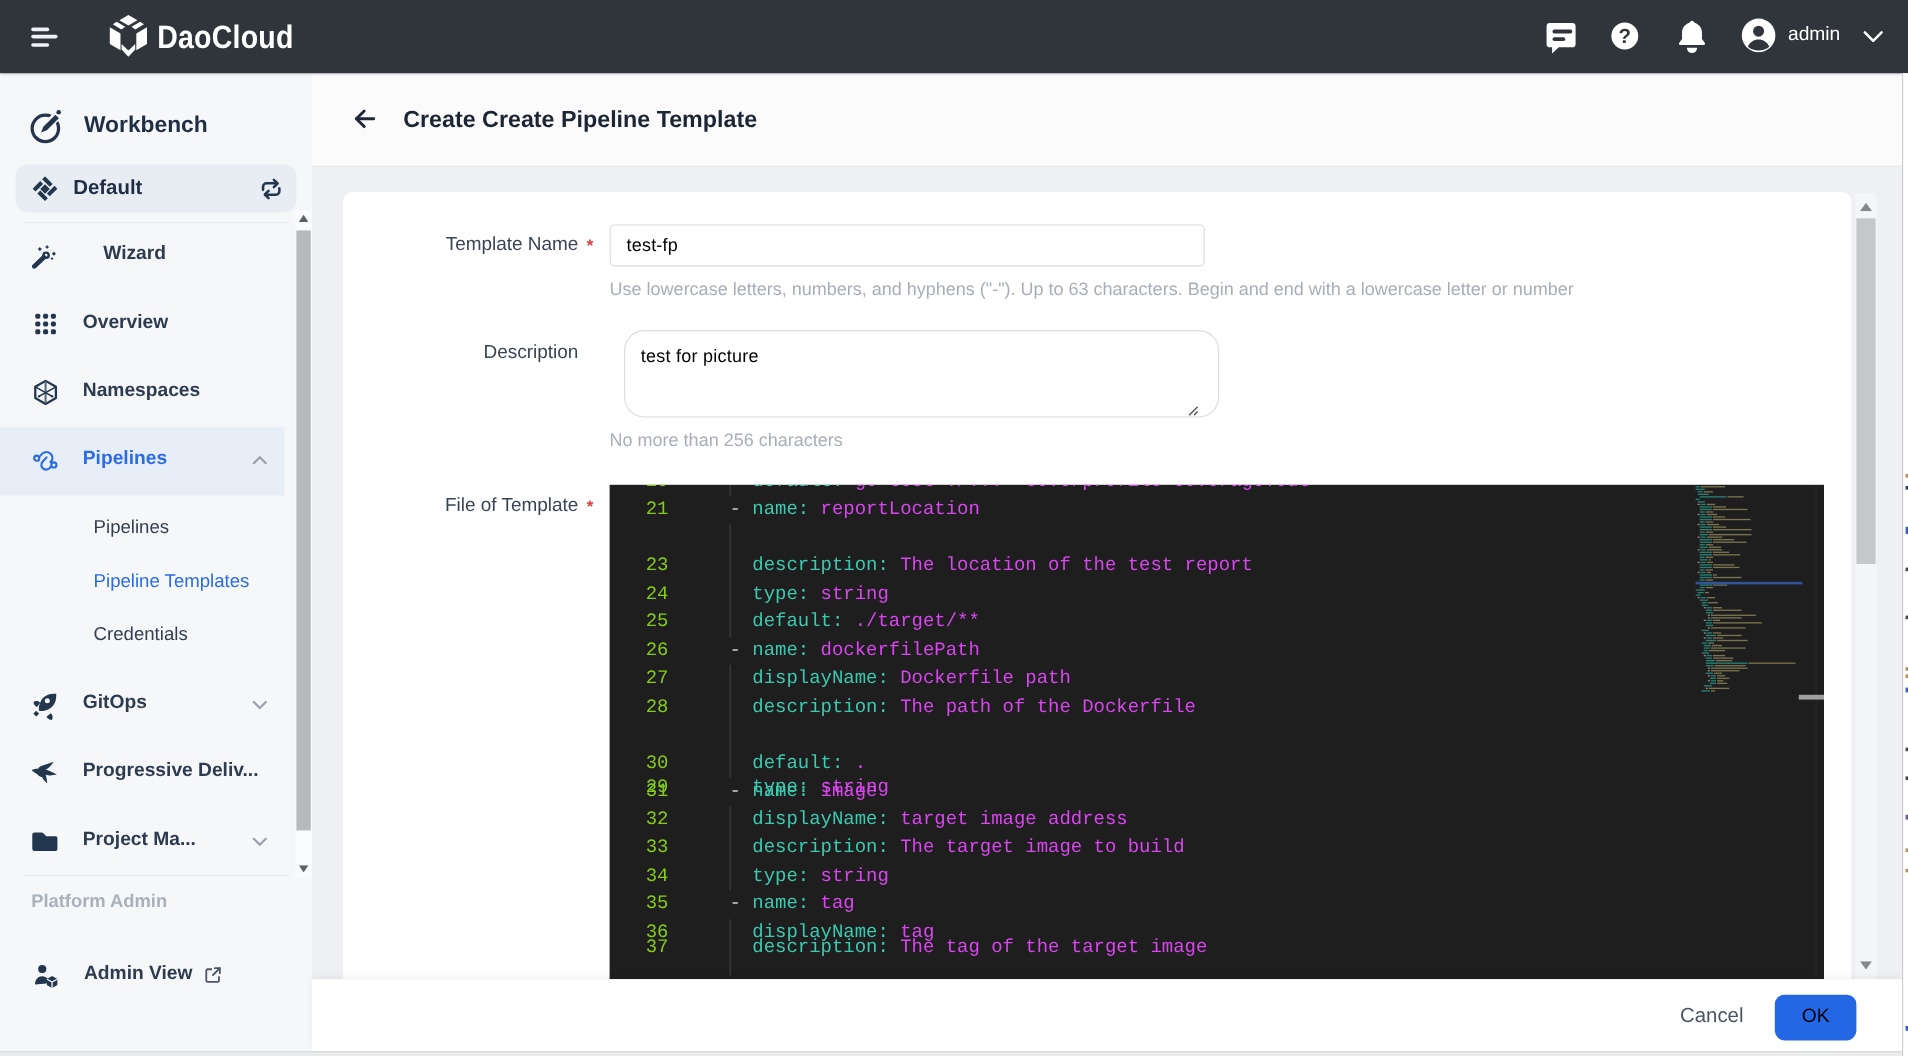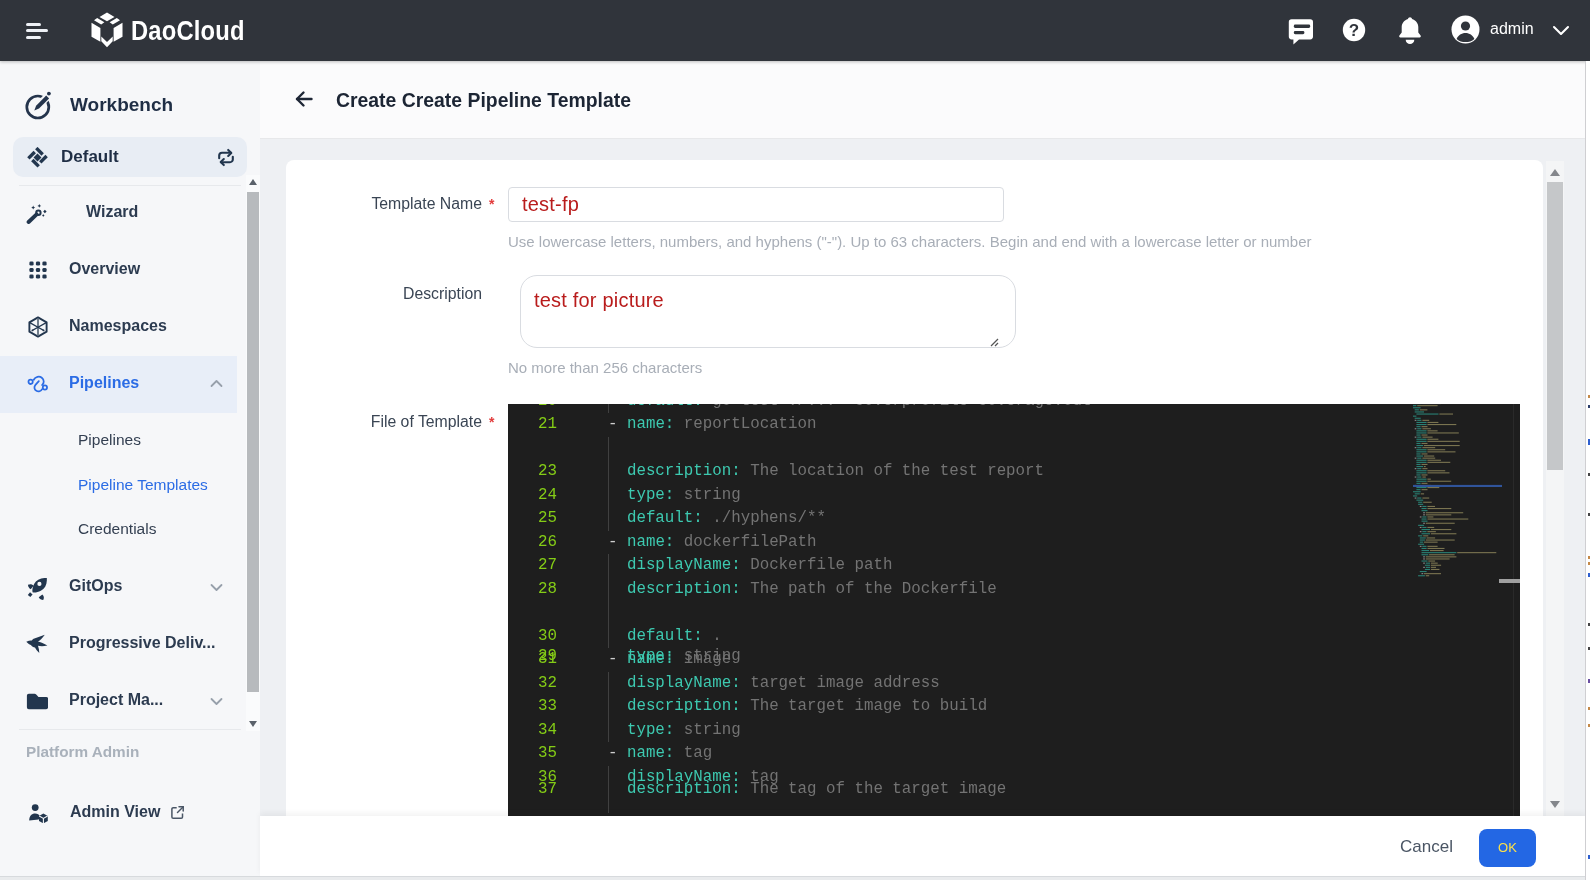--- a/index.html
+++ b/index.html
@@ -6,26 +6,26 @@
 html,body { width:1590px; height:880px; overflow:hidden; font-family:"Liberation Sans", sans-serif; }
 body { position:relative; background:#eef0f3; }
 .abs { position:absolute; white-space:nowrap; }
 .mi-txt { position:absolute; white-space:nowrap; font-size:16px; font-weight:600; color:#2c3b50; }
 .smi-txt { position:absolute; white-space:nowrap; font-size:15.5px; font-weight:500; color:#333f51; }
 .blue { color:#2b6ce5 !important; }
 .divider { position:absolute; height:1px; background:#e7e9ec; left:19px; width:222px; }
 .flabel { position:absolute; white-space:nowrap; font-size:15.8px; font-weight:500; color:#3a4554; text-align:right; }
 .star { position:absolute; color:#e23c3c; font-size:14px; font-weight:700; }
 .helper { position:absolute; white-space:nowrap; font-size:15px; color:#a8aeb7; }
-.inp { position:absolute; background:#fff; border:1px solid #d9dce1; border-radius:4px; font-size:20px; letter-spacing:0.2px; color:#b91c1c; }
+.inp { position:absolute; background:#fff; border:1px solid #d9dce1; border-radius:4px; font-size:15px; letter-spacing:0.2px; color:#000000; }
 #editor { position:absolute; left:508px; top:404px; width:1012px; height:412px; background:#1e1e1e; overflow:hidden; font-family:"Liberation Mono", monospace; font-size:15.8px; z-index:4; }
 .cl { position:absolute; left:0; width:100%; height:23.5px; line-height:23.5px; white-space:pre; }
 .ln { position:absolute; left:9px; width:40px; text-align:right; color:#84cc16; }
 .cd { position:absolute; left:81px; }
-.k { color:#3dc9b0; } .v { color:#737373; } .d { color:#cfcfcf; }
+.k { color:#3dc9b0; } .v { color:#d946ef; } .d { color:#cfcfcf; }
 .ig { position:absolute; left:99.5px; width:1px; background:#404040; }
 .sb-track { position:absolute; }
 .sb-thumb { position:absolute; }
 </style>
 </head>
 <body>
 
 <div class="abs" style="left:0;top:61px;width:260px;height:815px;background:#f6f7f9;z-index:1;"></div>
 <div class="abs" style="left:260px;top:61px;width:1330px;height:78px;background:#fbfbfc;border-bottom:1px solid #e7e8ea;z-index:1;"></div>
 <div class="abs" style="left:260px;top:139px;width:1330px;height:677px;background:#eef0f3;z-index:1;"></div>
@@ -245,21 +245,21 @@
 
   <div class="flabel" style="left:282px;top:413px;width:200px;">File of Template</div>
   <div class="star" style="left:489px;top:414px;">*</div>
 </div>
 
 <div id="editor">
 <div class="cl" style="top:-14.25px;"><span class="ln">20</span><span class="cd">    <span class="k">default:</span><span class="v"> go test ./... -coverprofile coverage.out</span></span></div>
 <div class="cl" style="top:9.25px;"><span class="ln">21</span><span class="cd">  <span class="d">- </span><span class="k">name:</span><span class="v"> reportLocation</span></span></div>
 <div class="cl" style="top:56.25px;"><span class="ln">23</span><span class="cd">    <span class="k">description:</span><span class="v"> The location of the test report</span></span></div>
 <div class="cl" style="top:79.75px;"><span class="ln">24</span><span class="cd">    <span class="k">type:</span><span class="v"> string</span></span></div>
-<div class="cl" style="top:103.25px;"><span class="ln">25</span><span class="cd">    <span class="k">default:</span><span class="v"> ./hyphens/**</span></span></div>
+<div class="cl" style="top:103.25px;"><span class="ln">25</span><span class="cd">    <span class="k">default:</span><span class="v"> ./target/**</span></span></div>
 <div class="cl" style="top:126.75px;"><span class="ln">26</span><span class="cd">  <span class="d">- </span><span class="k">name:</span><span class="v"> dockerfilePath</span></span></div>
 <div class="cl" style="top:150.25px;"><span class="ln">27</span><span class="cd">    <span class="k">displayName:</span><span class="v"> Dockerfile path</span></span></div>
 <div class="cl" style="top:173.75px;"><span class="ln">28</span><span class="cd">    <span class="k">description:</span><span class="v"> The path of the Dockerfile</span></span></div>
 <div class="cl" style="top:197.25px;margin-top:44px;"><span class="ln">29</span><span class="cd">    <span class="k">type:</span><span class="v"> string</span></span></div>
 <div class="cl" style="top:220.75px;"><span class="ln">30</span><span class="cd">    <span class="k">default:</span><span class="v"> .</span></span></div>
 <div class="cl" style="top:244.25px;"><span class="ln">31</span><span class="cd">  <span class="d">- </span><span class="k">name:</span><span class="v"> image</span></span></div>
 <div class="cl" style="top:267.75px;"><span class="ln">32</span><span class="cd">    <span class="k">displayName:</span><span class="v"> target image address</span></span></div>
 <div class="cl" style="top:291.25px;"><span class="ln">33</span><span class="cd">    <span class="k">description:</span><span class="v"> The target image to build</span></span></div>
 <div class="cl" style="top:314.75px;"><span class="ln">34</span><span class="cd">    <span class="k">type:</span><span class="v"> string</span></span></div>
 <div class="cl" style="top:338.25px;"><span class="ln">35</span><span class="cd">  <span class="d">- </span><span class="k">name:</span><span class="v"> tag</span></span></div>
@@ -443,21 +443,21 @@
 <rect x="910.1" y="171.2" width="6.8" height="1.1" fill="#2a8074"></rect>
 <rect x="917.8" y="171.2" width="3.4" height="1.1" fill="#7a7450"></rect>
 <rect x="905" y="80.9" width="89" height="2.1" fill="#30549a"></rect>
 <rect x="991" y="175" width="26" height="4" fill="#a0a0a0"></rect>
 </svg>
 
 </div>
 
 <div class="abs" style="left:260px;top:816px;width:1326px;height:60px;background:#fff;box-shadow:0 -3px 6px rgba(0,0,0,.05);z-index:8;"></div>
 <div class="abs" style="left:1400px;top:837px;font-size:17px;color:#4a5564;z-index:9;">Cancel</div>
-<div class="abs" style="left:1479px;top:829px;width:57px;height:38px;background:#2367e4;border-radius:8px;color:#fde047;font-size:13px;text-align:center;line-height:38px;z-index:9;">OK</div>
+<div class="abs" style="left:1479px;top:829px;width:68px;height:38px;background:#2367e4;border-radius:8px;color:#000000;font-size:16px;text-align:center;line-height:38px;z-index:9;">OK</div>
 <div class="abs" style="left:0;top:876px;width:1590px;height:4px;background:#e9ebed;border-top:1px solid #d7dadd;z-index:40;"></div>
 
 <div class="sb-track" style="left:1546px;top:161px;width:18px;height:655px;background:#f4f5f6;z-index:6;"></div>
 <svg class="abs" style="left:1550px;top:169px;z-index:7;" width="10" height="7">
     <polygon points="5,0 10,7 0,7" fill="#84878c"></polygon>
   </svg>
 <div class="sb-thumb" style="left:1547px;top:182px;width:16px;height:288px;background:#c5c7c9;z-index:7;"></div>
 <svg class="abs" style="left:1550px;top:801px;z-index:7;" width="10" height="7">
     <polygon points="0,0 10,0 5,7" fill="#84878c"></polygon>
   </svg>

